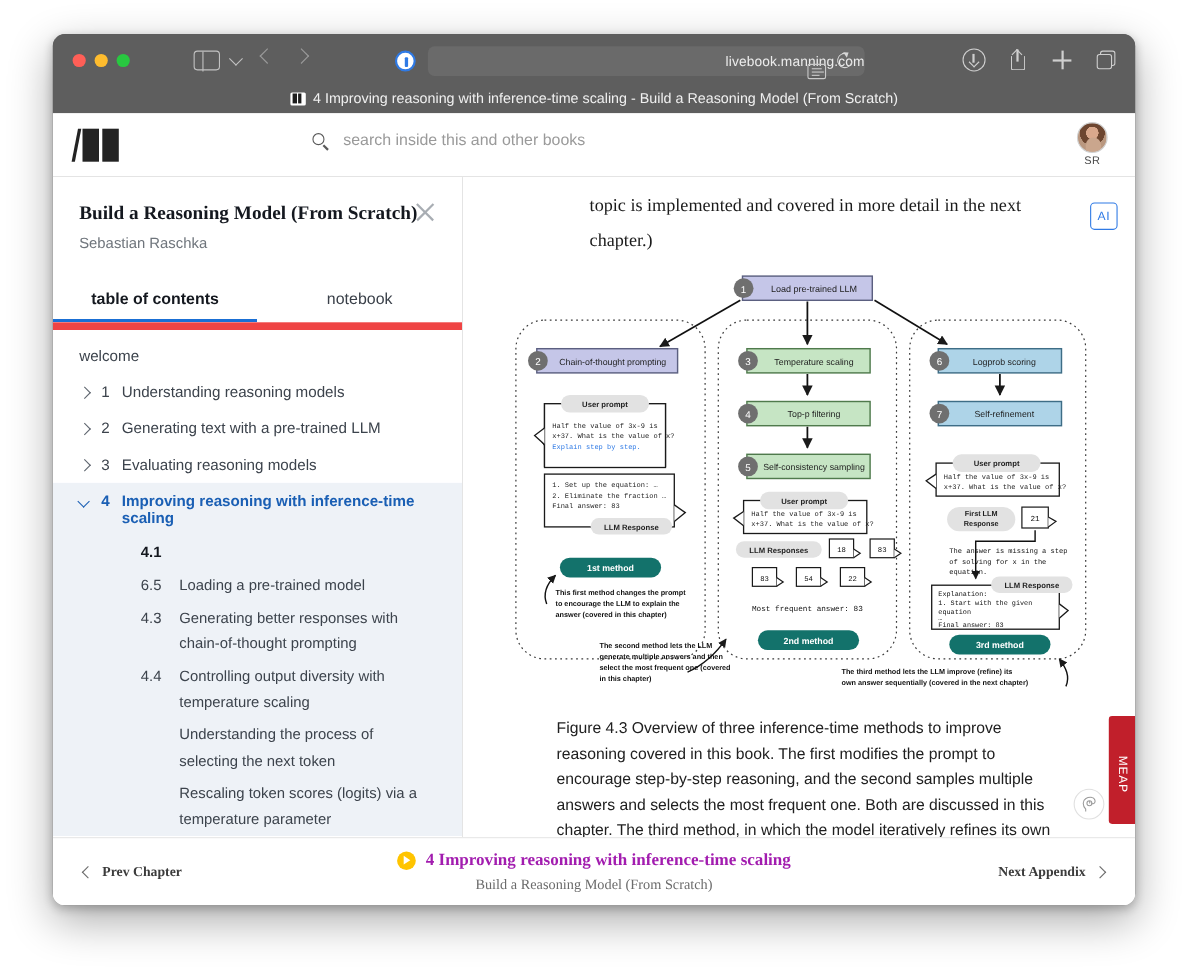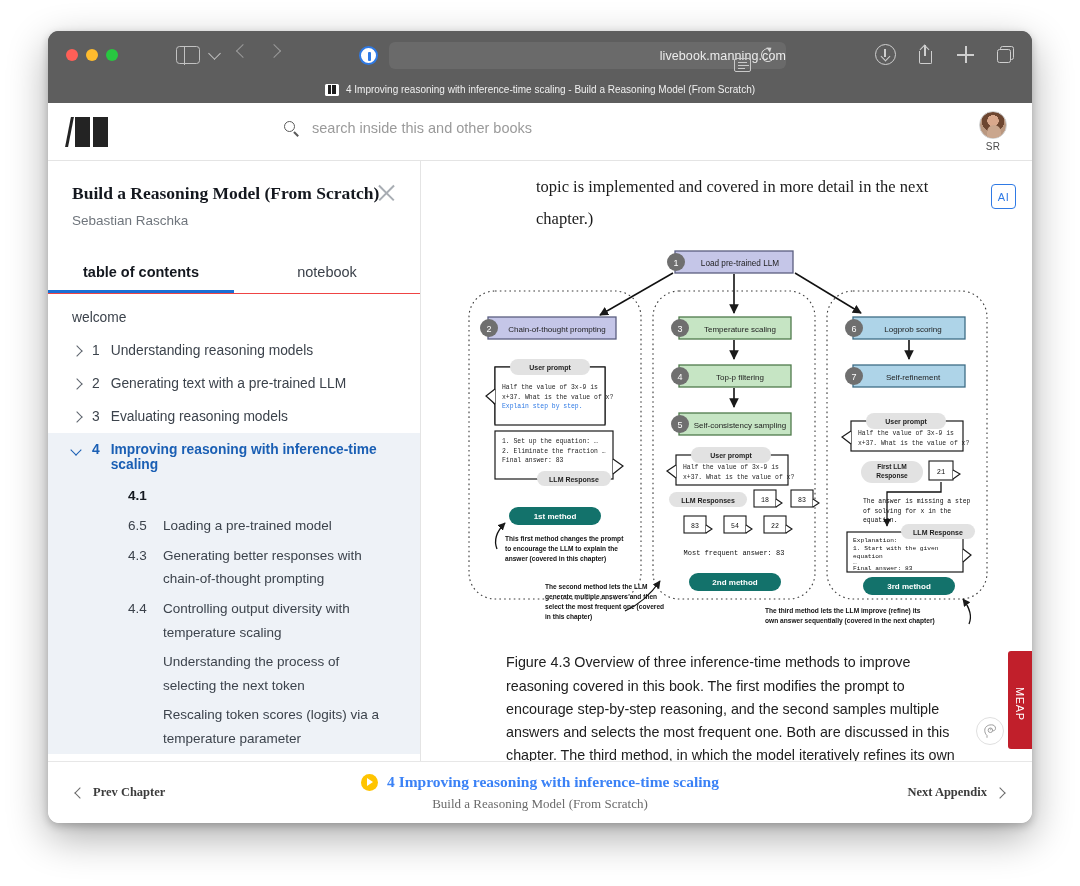--- a/index.html
+++ b/index.html
@@ -75,21 +75,21 @@
   .ic-plus:before{ content:""; position:absolute; left:10px; top:2px; width:1.7px; height:17px; background:#cfcfcf;}
   .ic-plus:after{ content:""; position:absolute; left:1.5px; top:10px; width:17px; height:1.7px; background:#cfcfcf;}
   .ic-tabs .b1{ position:absolute; left:5px; top:1.5px; width:14px; height:14px; border:1.5px solid #cfcfcf; border-radius:2.5px;}
   .ic-tabs .b2{ position:absolute; left:1.5px; top:5px; width:14px; height:14px; border:1.5px solid #cfcfcf; border-radius:2.5px; background:#5e5e5e;}
 
   .tabstrip { position:absolute; left:0; bottom:0; width:100%; height:27px;
       display:flex; align-items:center; justify-content:center; gap:7px; }
   .tab-favicon { width:14px; height:12px; position:relative; background:#fff; border-radius:1.5px; }
   .tab-favicon:before{ content:""; position:absolute; left:2.6px; top:1.3px; width:3.4px; height:9.4px; background:#1d1d1d;}
   .tab-favicon:after{ content:""; position:absolute; left:7.4px; top:1.3px; width:3.4px; height:9.4px; background:#1d1d1d;}
-  .tabtitle { color:#f0f0f0; font-size:10px; }
+  .tabtitle { color:#f0f0f0; font-size:13px; }
 
   
   .page { position:absolute; left:0; top:72px; width:984px; height:720px; background:#fff; }
 
   .site-header {
     position:relative; height:58px; background:#fff; border-bottom:1px solid #e4e4e4;
   }
   .manning-logo { position:absolute; left:20px; top:14px; width:48px; height:30px; }
   .manning-logo .sl { position:absolute; left:0; top:0; width:2.5px; height:30px; background:#232323; transform: skewX(-11deg); }
   .manning-logo .b1 { position:absolute; left:7px; top:0; width:15px; height:30px; background:#232323; }
@@ -114,21 +114,21 @@
 
   
   .toc { width:373px; background:#fff; border-right:1px solid #e4e4e4; position:relative; overflow:hidden; }
   .toc-head { padding:22px 24px 0 24px; position:relative; }
   .toc-title { font-family:"Liberation Serif", serif; font-size:17.5px; font-weight:bold; color:#14181f; }
   .toc-author { font-size:13.5px; color:#6f757c; margin-top:9px; }
   .toc-close { position:absolute; right:24px; top:22px; width:19px; height:19px; cursor:pointer; }
   .toc-close:before,.toc-close:after{ content:""; position:absolute; left:-1px; top:9px; width:21px; height:1.6px; background:#a8adb3; }
   .toc-close:before{ transform:rotate(45deg);} .toc-close:after{ transform:rotate(-45deg);}
 
-  .toc-tabs { display:flex; margin-top:27px; border-bottom:1px solid #ef4444; }
+  .toc-tabs { display:flex; margin-top:27px; border-bottom:7px solid #ef4444; }
   .toc-tab { flex:1; text-align:center; padding:9px 0 13px 0; font-size:14.5px; color:#3a4049; cursor:pointer; }
   .toc-tab.active { font-weight:bold; color:#14181f; box-shadow: inset 0 -3px 0 #1a6fd4; }
 
   .toc-list { padding:0 0 0 0; }
   .toc-row { padding:9px 24px; font-size:13.8px; color:#3c434c; line-height:1.55; cursor:pointer; position:relative; }
   .toc-row.welcome { padding-top:13px; padding-bottom:6px; }
   .toc-group-label { padding:6px 24px 6px 24px; font-size:13.8px; color:#3c434c; }
   .toc-chap { padding:9px 24px 9px 24px; font-size:13.8px; color:#3c434c; display:flex; gap:11px; align-items:flex-start; cursor:pointer;}
   .caret { flex:0 0 auto; width:9px; height:9px; margin-top:4px; position:relative; }
   .caret.right:before{ content:""; position:absolute; left:1px; top:0px; width:7px;height:7px;
@@ -167,21 +167,21 @@
       display:flex; align-items:center; }
   .bn-prev { position:absolute; left:28px; display:flex; gap:9px; align-items:center; cursor:pointer;
       font-family:"Liberation Serif", serif; font-size:12.5px; font-weight:bold; color:#3c3c3c; }
   .bn-next { position:absolute; right:28px; display:flex; gap:9px; align-items:center; cursor:pointer;
       font-family:"Liberation Serif", serif; font-size:12.5px; font-weight:bold; color:#3c3c3c; }
   .bn-chev { width:8px; height:8px; }
   .bn-chev.l { border-left:1.6px solid #6a6a6a; border-bottom:1.6px solid #6a6a6a; transform:rotate(45deg); }
   .bn-chev.r { border-right:1.6px solid #6a6a6a; border-top:1.6px solid #6a6a6a; transform:rotate(45deg); }
   .bn-center { margin:0 auto; text-align:center; }
   .bn-line1 { display:flex; align-items:center; gap:9px; justify-content:center;
-      font-family:"Liberation Serif", serif; font-weight:bold; font-size:15.5px; color:#3b82f6; }
+      font-family:"Liberation Serif", serif; font-weight:bold; font-size:15.5px; color:#a21caf; }
   .play { width:17px; height:17px; border-radius:50%; background:#ffc400; position:relative; flex:0 0 auto; }
   .play:after{ content:""; position:absolute; left:6px; top:4.4px; width:0;height:0;
      border-left:6px solid #fff; border-top:4px solid transparent; border-bottom:4px solid transparent; }
   .bn-line2 { font-family:"Liberation Serif", serif; font-size:13px; color:#6b6b6b; margin-top:5px; }
 </style>
 </head>
 <body>
 
 <div id="root">
 

